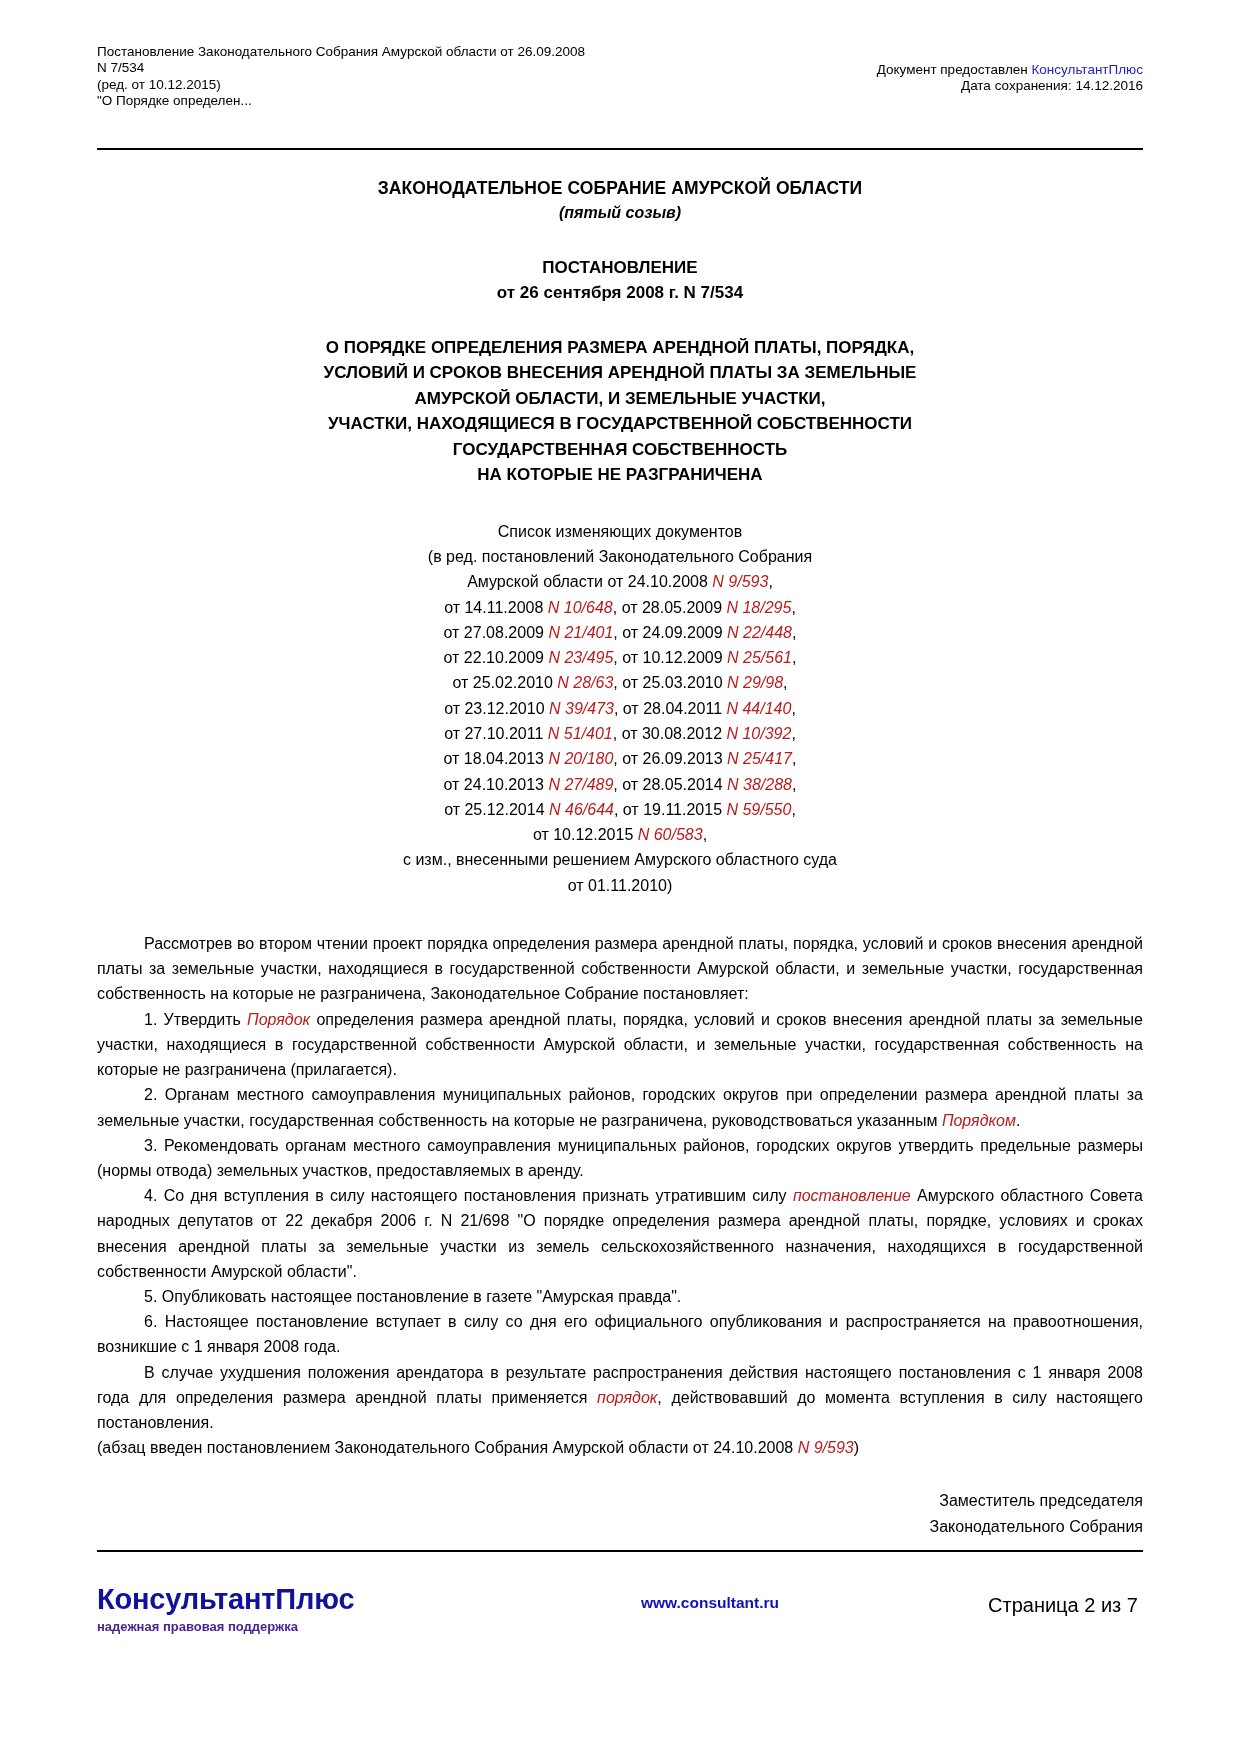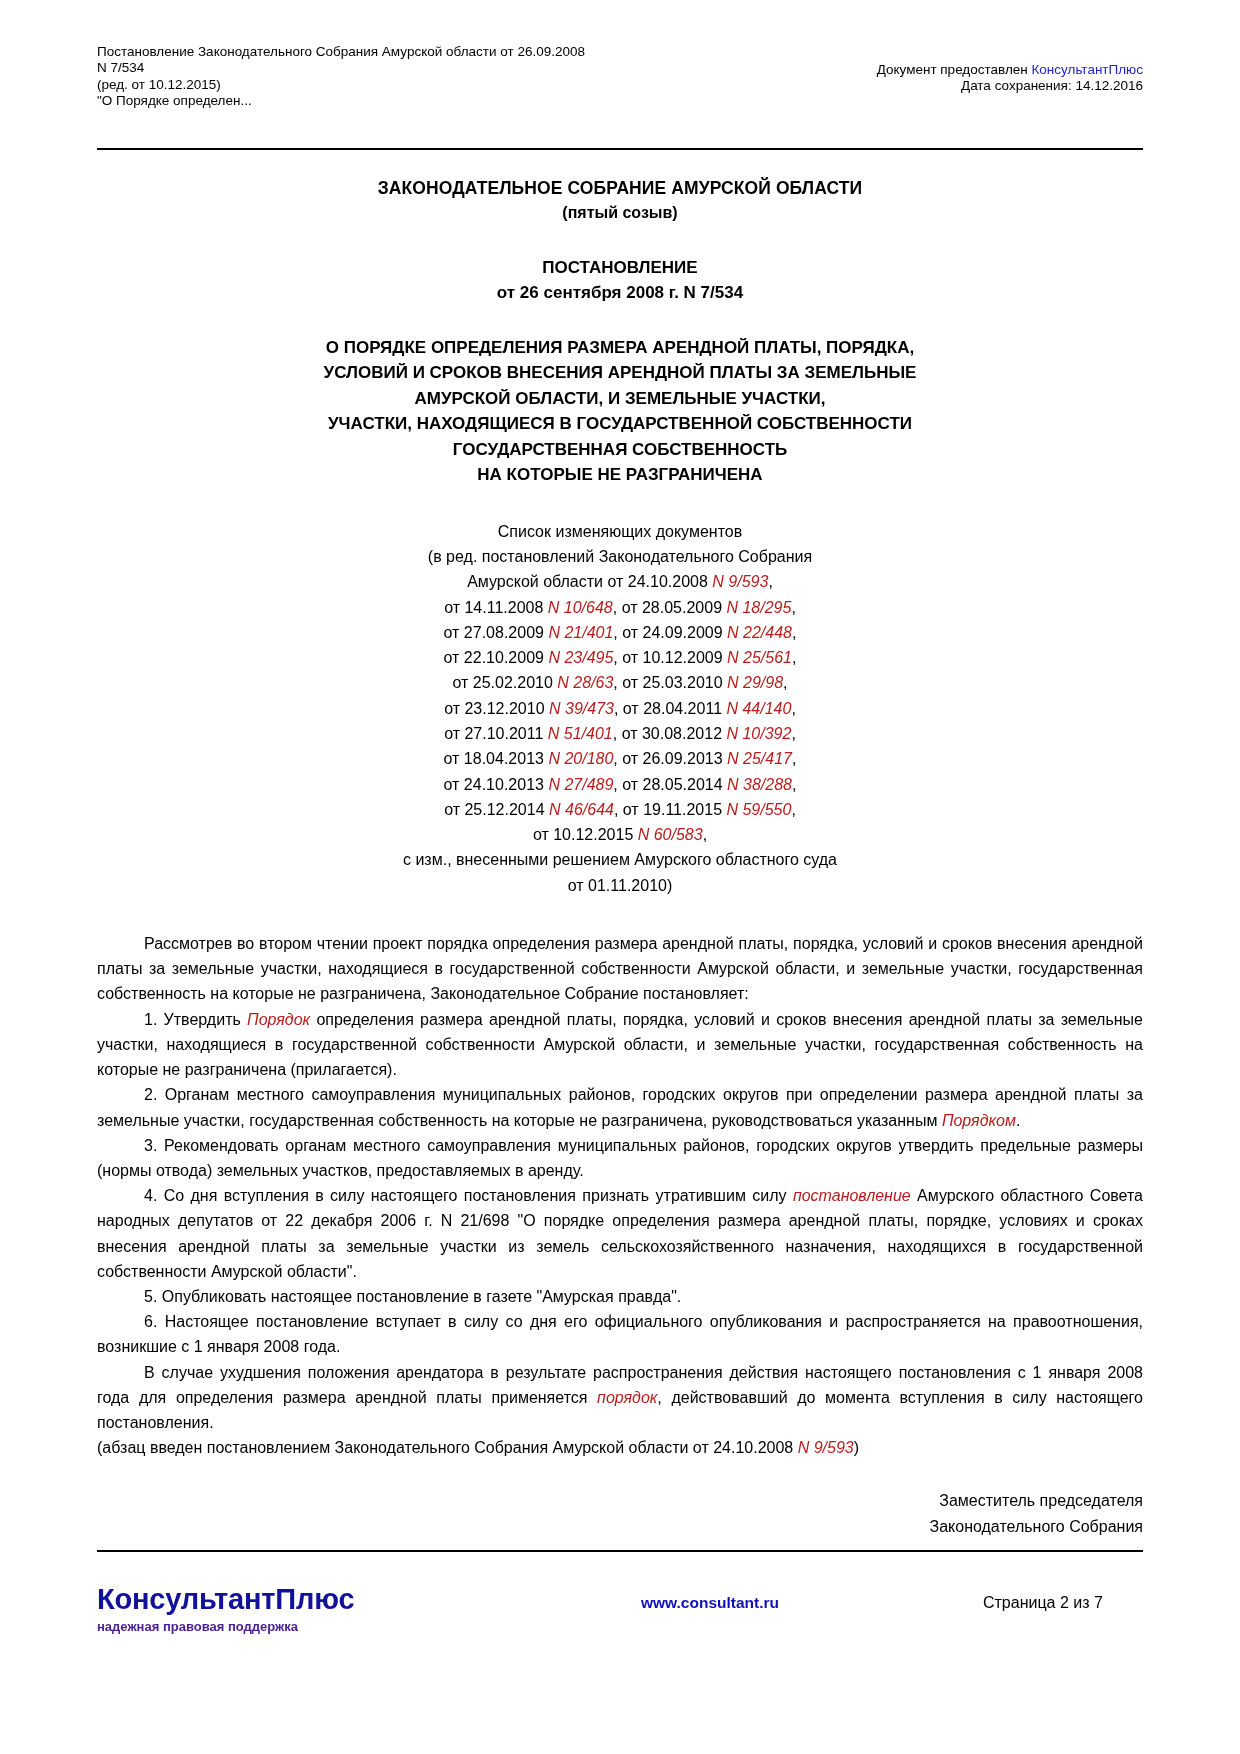--- a/index.html
+++ b/index.html
@@ -63,20 +63,21 @@
   .org-title {
     font-size: 17.5px;
     font-weight: bold;
     line-height: 25px;
     letter-spacing: 0.1px;
   }
   .org-sub {
     font-size: 16px;
     font-weight: bold;
     line-height: 24px;
+    font-style: italic;
   }
   .doc-kind {
     font-size: 17px;
     font-weight: bold;
     line-height: 25px;
     margin-top: 30px;
   }
   .doc-date {
     font-size: 17px;
     font-weight: bold;
@@ -154,24 +155,24 @@
     line-height: 18px;
     margin-top: 2px;
   }
   .footer-site {
     font-size: 15.5px;
     font-weight: bold;
     color: #1111bb;
     padding-top: 12px;
   }
   .footer-page {
-    font-size: 16px;
+    font-size: 20px;
     color: #000000;
     padding-top: 12px;
-    text-align: left;
+    text-align: center;
     min-width: 160px;
   }
 </style>
 </head>
 <body>
 
 <div class="page">
 
   <div class="doc-header">
     <div class="header-left">Постановление Законодательного Собрания Амурской области от 26.09.2008 N 7/534

